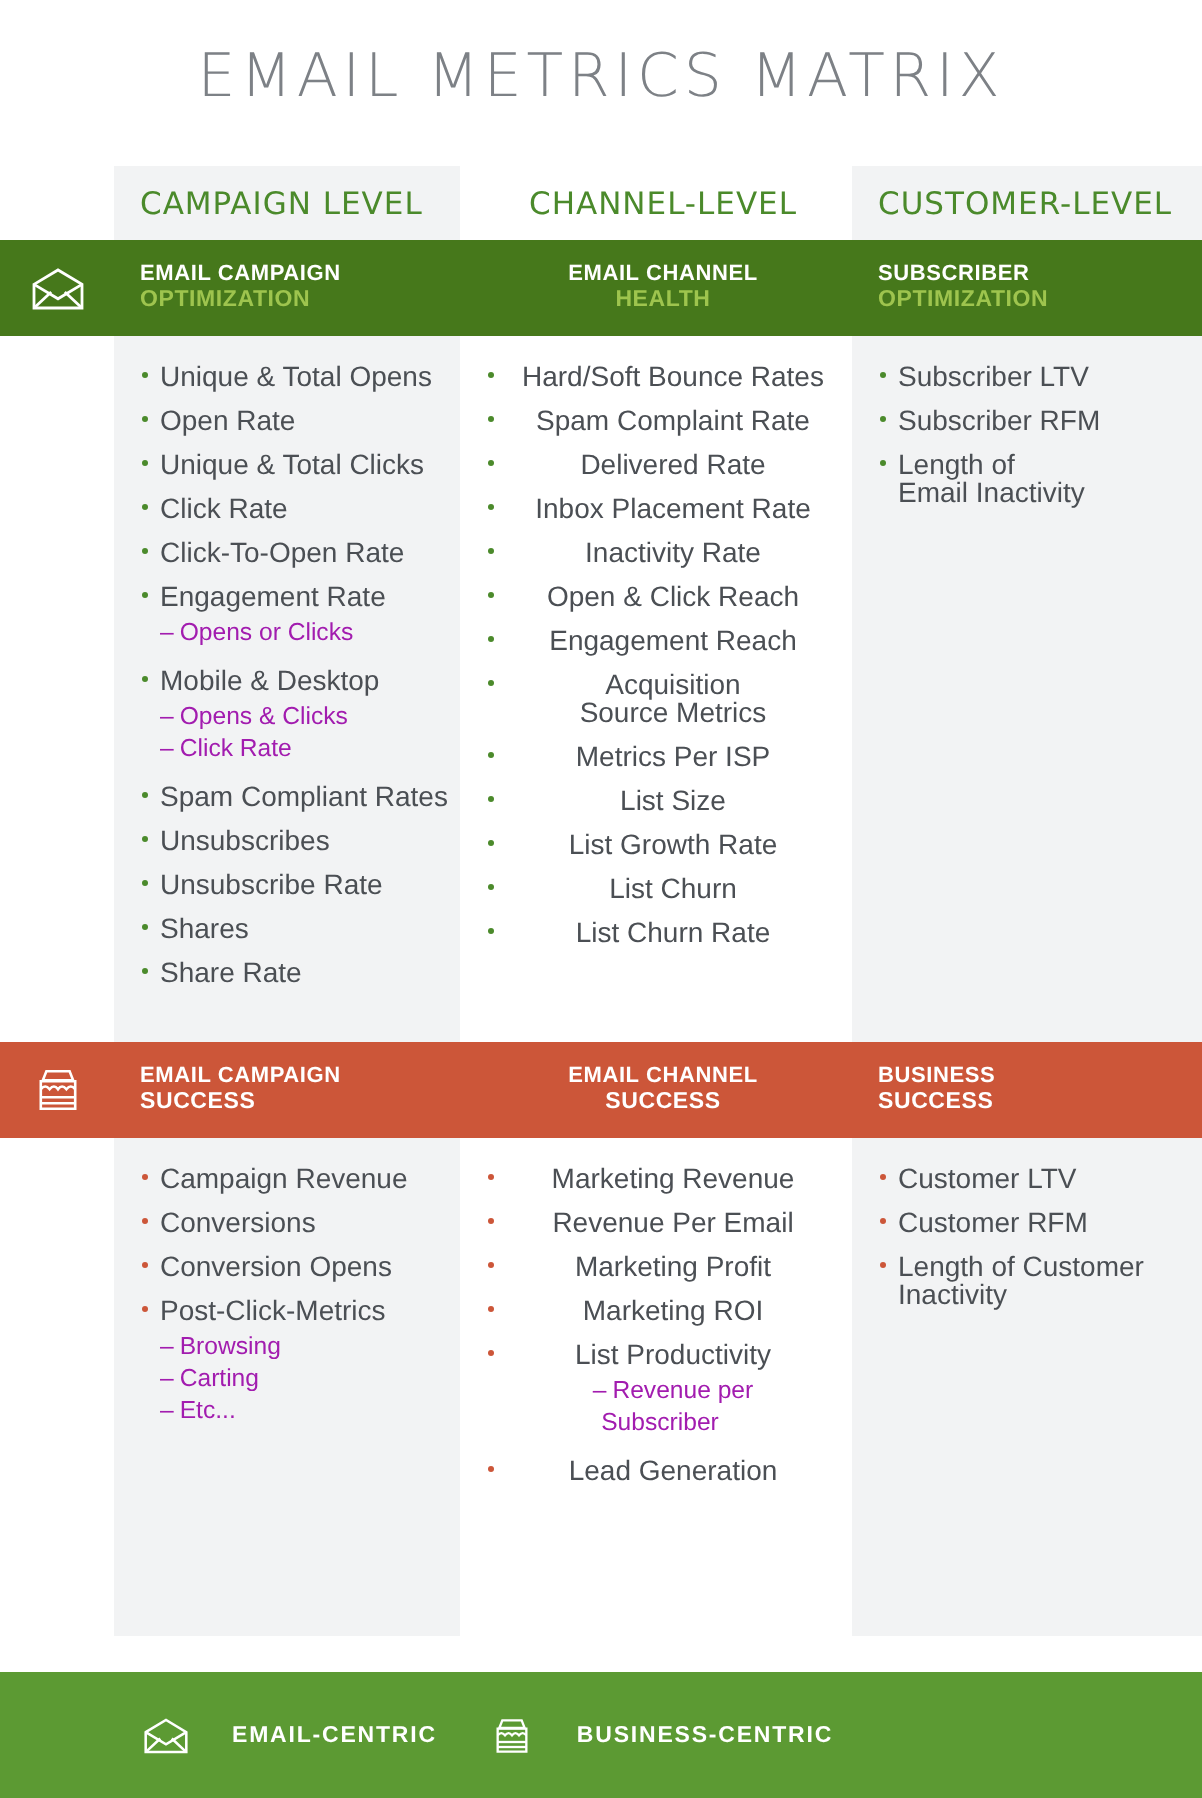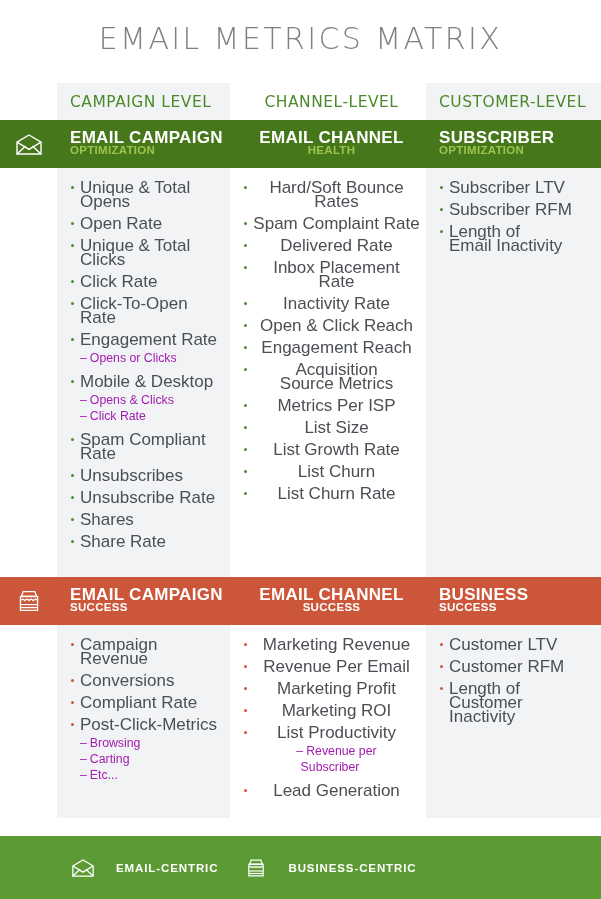--- a/index.html
+++ b/index.html
@@ -96,21 +96,21 @@
     align-items: center;
     justify-content: center;
   }
   .banner-cell {
     box-sizing: border-box;
     padding-left: 13px;
     padding-right: 6px;
   }
   .banner-line1 {
     color: #ffffff;
-    font-size: 17px;
+    font-size: 11px;
     font-weight: bold;
     letter-spacing: 0.3px;
     line-height: 13px;
     white-space: nowrap;
   }
   .banner-line2 {
     font-size: 11.5px;
     font-weight: bold;
     letter-spacing: 0.3px;
     line-height: 13px;
@@ -127,21 +127,21 @@
   }
   .list-block {
     box-sizing: border-box;
     padding-left: 13px;
     padding-right: 6px;
     padding-top: 13px;
   }
   .metric {
     position: relative;
     color: #4b4f54;
-    font-size: 17px;
+    font-size: 14px;
     line-height: 14px;
     padding-left: 10px;
     margin-bottom: 8px;
     font-weight: 500;
   }
   .metric::before {
     content: "";
     position: absolute;
     left: 1px;
     top: 5px;
@@ -252,21 +252,21 @@
         <div class="metric">Click-To-Open Rate</div>
         <div class="metric">Engagement Rate</div>
         <div class="sub-wrap">
           <div class="subitem"><span class="dash">–</span>Opens or Clicks</div>
         </div>
         <div class="metric">Mobile &amp; Desktop</div>
         <div class="sub-wrap">
           <div class="subitem"><span class="dash">–</span>Opens &amp; Clicks</div>
           <div class="subitem"><span class="dash">–</span>Click Rate</div>
         </div>
-        <div class="metric">Spam Compliant Rate</div>
+        <div class="metric">Spam Compliant Rates</div>
         <div class="metric">Unsubscribes</div>
         <div class="metric">Unsubscribe Rate</div>
         <div class="metric">Shares</div>
         <div class="metric">Share Rate</div>
       </div>
     <div class="list-block col-2 green-list">
         <div class="metric">Hard/Soft Bounce Rates</div>
         <div class="metric">Spam Complaint Rate</div>
         <div class="metric">Delivered Rate</div>
         <div class="metric">Inbox Placement Rate</div>
@@ -309,21 +309,21 @@
       <div class="banner-line1">BUSINESS</div>
       <div class="banner-line2">SUCCESS</div>
     </div>
   </div>
 
   <div class="list-row">
     <div class="gutter"></div>
     <div class="list-block col-1 red-list">
         <div class="metric">Campaign Revenue</div>
         <div class="metric">Conversions</div>
-        <div class="metric">Compliant Rate</div>
+        <div class="metric">Conversion Opens</div>
         <div class="metric">Post-Click-Metrics</div>
         <div class="sub-wrap">
           <div class="subitem"><span class="dash">–</span>Browsing</div>
           <div class="subitem"><span class="dash">–</span>Carting</div>
           <div class="subitem"><span class="dash">–</span>Etc...</div>
         </div>
       </div>
     <div class="list-block col-2 red-list">
         <div class="metric">Marketing Revenue</div>
         <div class="metric">Revenue Per Email</div>

